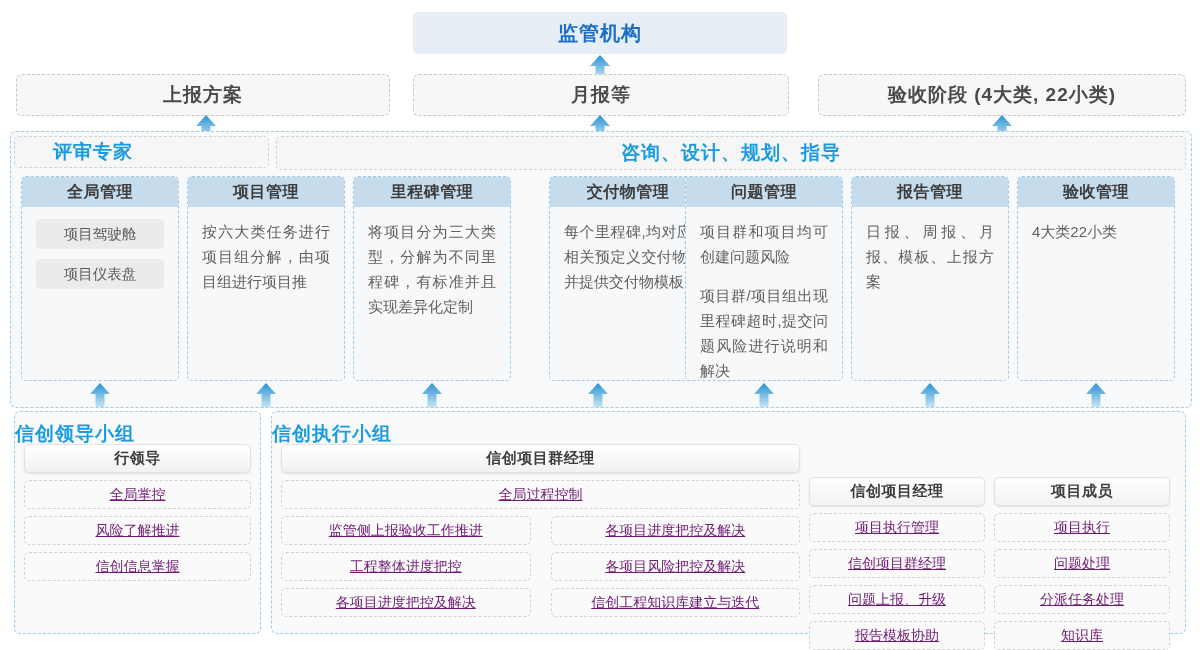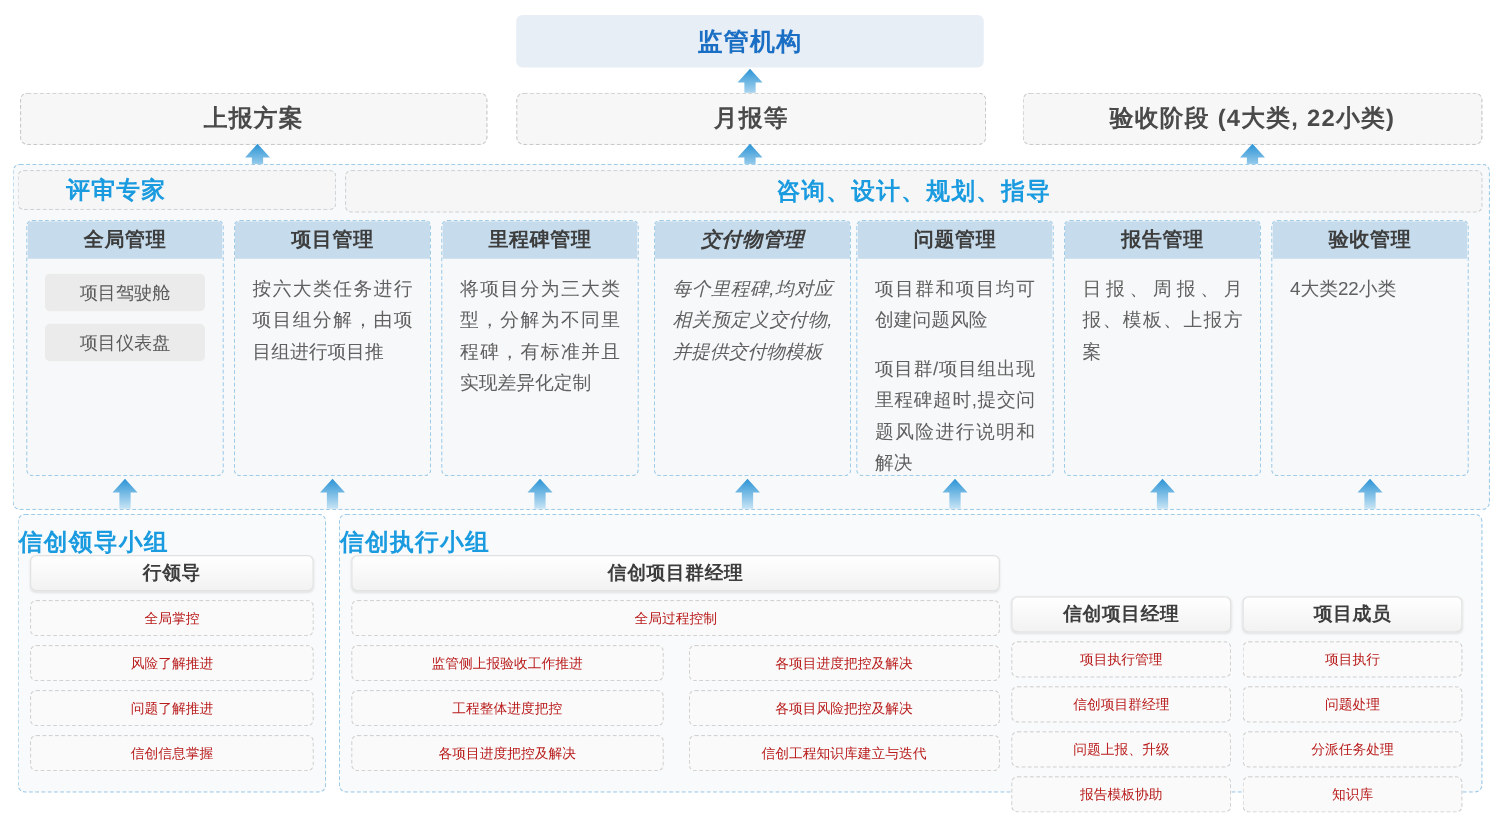--- a/index.html
+++ b/index.html
@@ -100,21 +100,21 @@
     background:linear-gradient(#ffffff,#f2f2f2);
     border:1px solid #e2e2e2;border-radius:5px;
     height:27px;display:flex;align-items:center;justify-content:center;
     color:#3d3d3d;font-size:15px;font-weight:bold;letter-spacing:.5px;
     box-shadow:0 1px 2px rgba(0,0,0,.10);
     text-align:right;
   }
   .task{
     border:1px dashed #d2d2d2;border-radius:5px;background:#fafafa;
     height:27px;display:flex;align-items:center;justify-content:center;
-    color:#b91c1c;font-size:11px;
+    color:#701a75;font-size:14px;text-decoration:underline;
   }
   .col-stack{display:flex;flex-direction:column;gap:7px;}
   .row2{display:flex;gap:20px;}
   .row2>div{flex:1;}
 </style>
 </head>
 <body>
 
 <div class="stage">
 
@@ -171,21 +171,21 @@
     </div>
   </div>
 
   <div class="mid-col" style="left:353px;width:158px;">
     <div class="mid-col-head">里程碑管理</div>
     <div class="mid-col-body">
       <p class="mid-para">将项目分为三大类型，分解为不同里程碑，有标准并且实现差异化定制</p>
     </div>
   </div>
 
-  <div class="mid-col" style="left:523px;width:158px;font-style:italic;">
+  <div class="mid-col" style="left:549px;width:158px;">
     <div class="mid-col-head">交付物管理</div>
     <div class="mid-col-body">
       <p class="mid-para">每个里程碑,均对应相关预定义交付物,并提供交付物模板</p>
     </div>
   </div>
 
   <div class="mid-col" style="left:685px;width:158px;">
     <div class="mid-col-head">问题管理</div>
     <div class="mid-col-body">
       <p class="mid-para">项目群和项目均可创建问题风险</p>
@@ -242,21 +242,20 @@
         <path d="M11 1 L21 12 L15.5 12 L15.5 25 L6.5 25 L6.5 12 L1 12 Z" fill="url(#ag1)"></path>
       </svg>
     </div>
 
   <div id="bot-left">
     <div class="grp-title">信创领导小组</div>
     <div class="col-stack" style="padding:4px 9px 0 9px;">
       <div class="role-head">行领导</div>
       <div class="task">全局掌控</div>
       <div class="task">风险了解推进</div>
-      <div class="task">问题了解推进</div>
       <div class="task">信创信息掌握</div>
     </div>
   </div>
 
   <div id="bot-right">
     <div class="grp-title">信创执行小组</div>
 
     <div style="display:flex;gap:9px;padding:4px 9px 0 9px;">
 
       <div class="col-stack" style="width:519px;">

